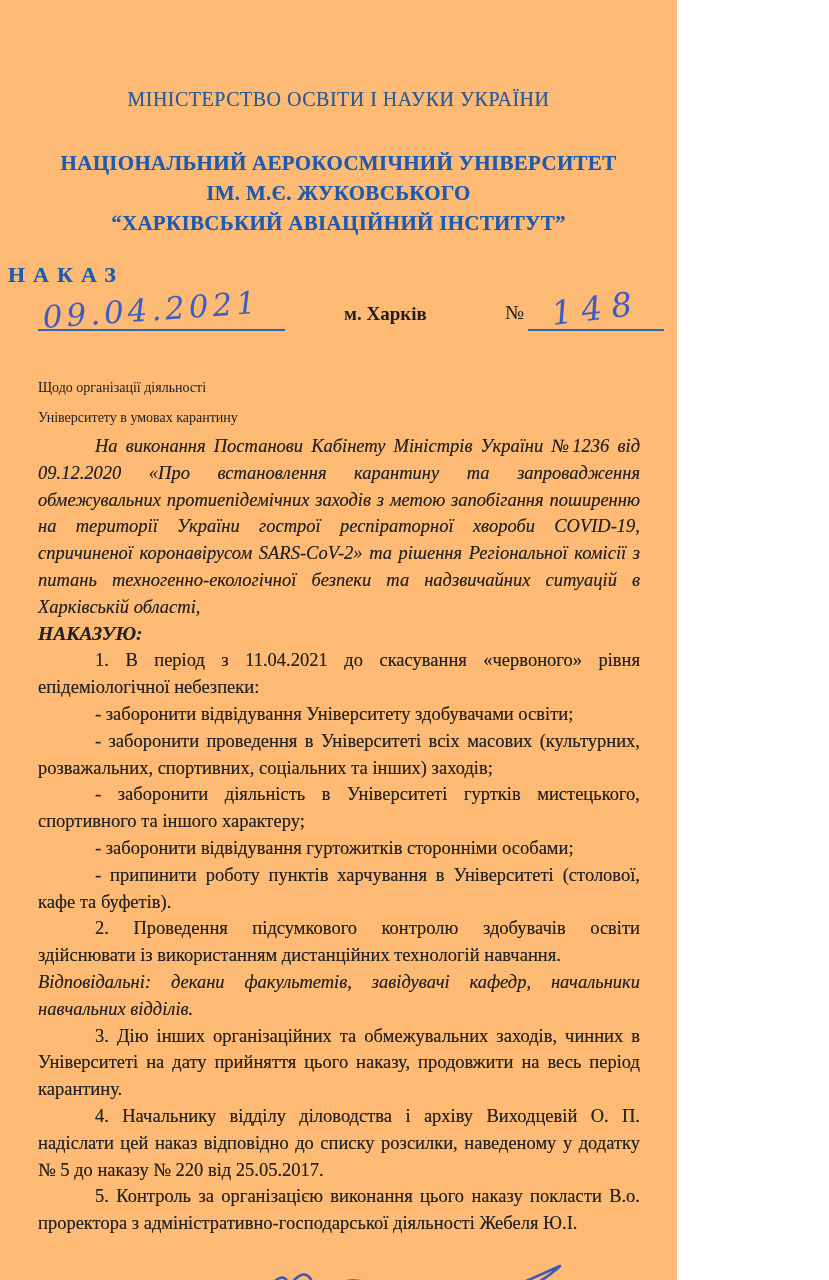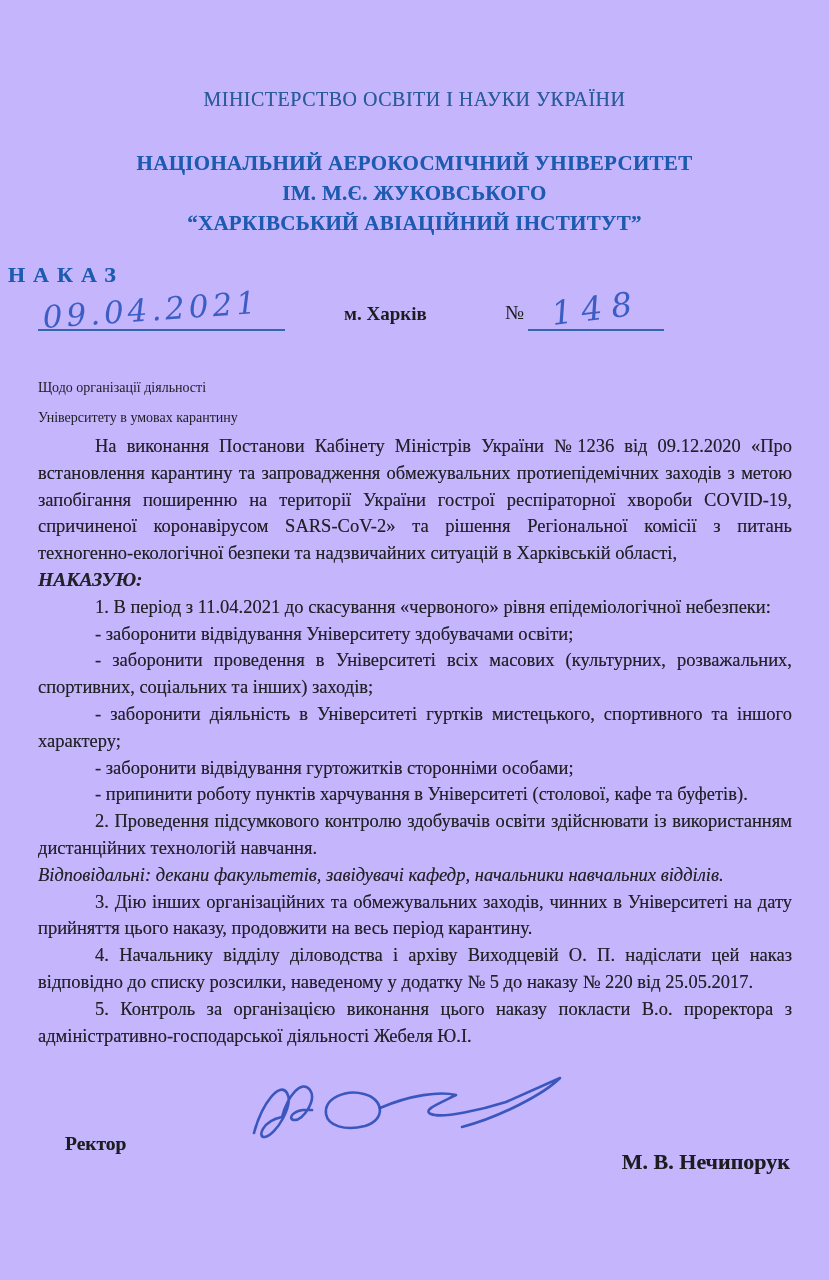--- a/index.html
+++ b/index.html
@@ -1,18 +1,18 @@
 <!DOCTYPE html>
 <html style="--ministry-blue: #2a5a98; --university-blue: #1d5bb0; --handwriting-ink: #3c5ec4; --underline-blue: #3468ae; --body-text: #222226; --signature-ink: #2f4fb8;"><head>
 <meta charset="utf-8">
 <style>
   html,body{margin:0;padding:0;background:#ffffff;}
   .page{
-    width:829px;height:1280px;position:relative;overflow:hidden;
-    background:#c4b5fd;
+    width:677px;height:1280px;position:relative;overflow:hidden;
+    background:#fdba74;
     font-family:"Liberation Serif","DejaVu Serif",serif;
     color:#222226;
   }
   .ministry{
     padding-top:86px;text-align:center;
     font-size:20px;line-height:26px;letter-spacing:.5px;
     color:var(--ministry-blue,#2a5a98);
     text-shadow:0 0 .4px rgba(42,90,152,.6);
   }
   .univ{
@@ -50,21 +50,21 @@
     position:absolute;left:26px;bottom:-4px;font-size:33px;letter-spacing:9px;
     transform:rotate(-7deg);transform-origin:left bottom;white-space:nowrap;
   }
   .subject{margin:4px 0 0 38px;font-size:14px;line-height:30px;color:#202024;}
   .body-text{
     margin:0 37px 0 38px;font-size:18.5px;line-height:26.8px;
     text-align:justify;color:#222226;
     text-shadow:0 0 .35px rgba(0,0,0,.45);
   }
   .body-text p{margin:0;text-indent:57px;}
-  .preamble{margin-top:26px;}
+  .preamble{margin-top:26px;font-style:italic;}
   .nakazuyu{margin-top:15px;text-indent:0 !important;font-weight:700;font-size:19.5px;font-style:italic;}
   .first-item{margin-top:14px;}
   .resp{font-style:italic;text-indent:0 !important;margin-left:57px;}
   .sign-row{position:relative;height:95px;margin-top:34px;}
   .sign-title{position:absolute;left:27px;top:48px;font-weight:700;font-size:19.5px;color:#1d1d20;}
   .sign-name{position:absolute;right:2px;top:20px;font-weight:700;font-size:22px;color:#1d1d20;margin-top:46px;}
   .sign-svg{position:absolute;left:200px;top:-16px;}
   .sign-svg path{
     fill:none;stroke:var(--signature-ink,#2f4fb8);
     stroke-width:2.6;stroke-linecap:round;stroke-linejoin:round;opacity:.92;

